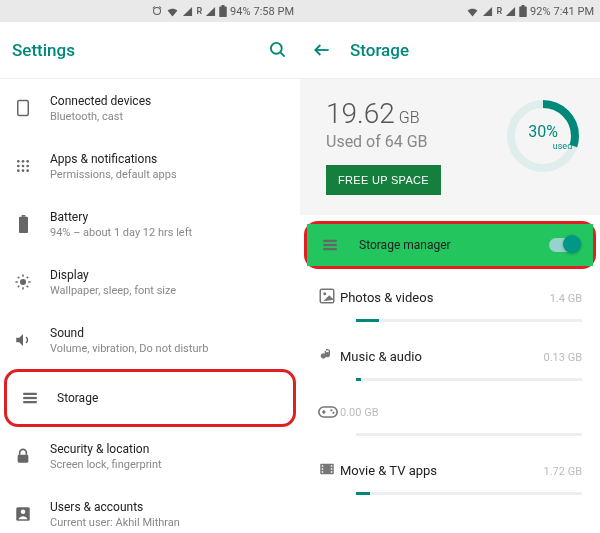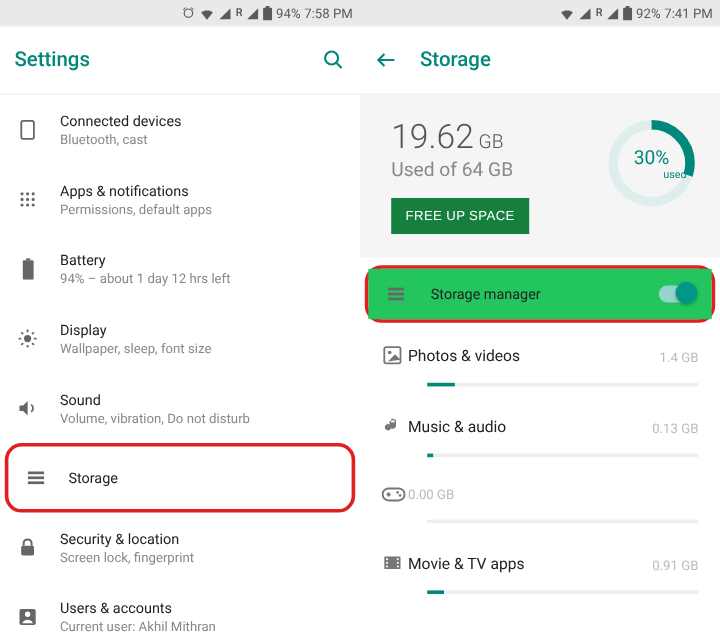--- a/index.html
+++ b/index.html
@@ -339,20 +339,20 @@
                 <rect x="5" y="15" width="2" height="2"></rect>
                 <rect x="17" y="7" width="2" height="2"></rect>
                 <rect x="17" y="11" width="2" height="2"></rect>
                 <rect x="17" y="15" width="2" height="2"></rect>
               </g>
             </svg>
           </span>
           <div class="cat-body">
             <div class="cat-title">Movie &amp; TV apps</div>
           </div>
-          <span class="cat-val">0.91 GB</span>
+          <span class="cat-val">1.72 GB</span>
         </div>
         <div class="cat-bar">
           <div class="cat-bar-fill" style="width:6%"></div>
         </div>
       </div>
     </div>
 </div>
 
 </body></html>

